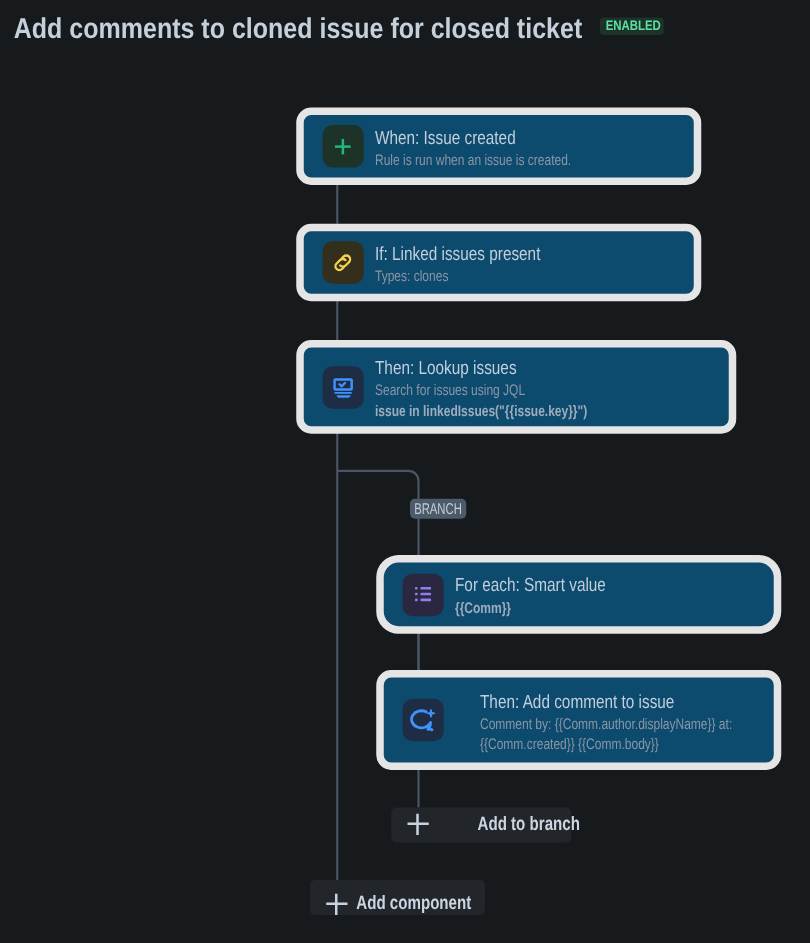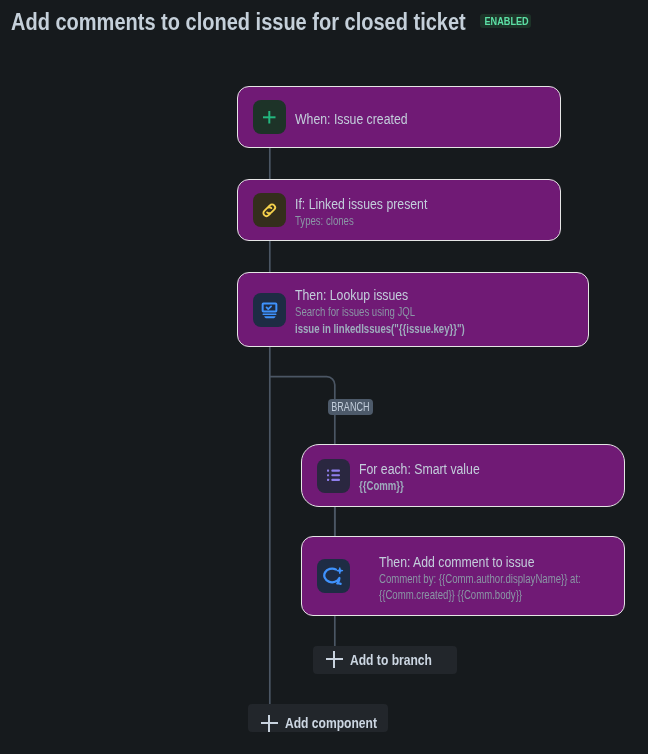--- a/index.html
+++ b/index.html
@@ -14,21 +14,21 @@
               transform:scaleX(0.870);transform-origin:left top;width:523px;}
   .badge{position:absolute;left:480px;top:14px;font-size:11px;font-weight:700;color:#5ce0a5;
          background:#1d3328;border-radius:3px;width:51px;height:14px;box-sizing:border-box;
          line-height:14px;text-align:center;}
   .badge span{display:inline-block;transform:scaleX(0.83);transform-origin:center;}
 
   
   .wires{position:absolute;left:0;top:0;width:648px;height:754px;pointer-events:none;}
 
   
-  .card{position:absolute;background:#701a75;border:1px solid #e5e5e5;
+  .card{position:absolute;background:#0c4a6e;border:6px solid #e5e5e5;
         border-radius:12px;box-sizing:border-box;display:flex;align-items:center;}
   .ic{width:33px;height:34px;border-radius:8px;display:flex;align-items:center;
       justify-content:center;flex:0 0 auto;margin-left:15px;}
   .ctext{margin-left:9px;position:relative;top:1.5px;}
   .ct-title{font-size:15.2px;color:#c3cedb;line-height:19px;white-space:nowrap;}
   .ct-sub{font-size:12.2px;color:#8a96a5;line-height:16.5px;white-space:nowrap;}
   .ct-sub.b{font-weight:700;color:#9eadbd;}
   .ct-title > span{display:inline-block;transform-origin:left center;transform:scaleX(0.808);}
   .ct-sub > span{display:inline-block;transform-origin:left center;transform:scaleX(0.788);}
 
@@ -76,20 +76,21 @@
         <div class="ic" style="background: rgb(29, 51, 40);">
           <svg width="12.5" height="12.5" viewBox="0 0 24 24" style="margin-top:1px">
             <g fill="#23b77f">
               <rect x="10.2" y="0" width="3.8" height="24"></rect>
               <rect x="0" y="10.2" width="24" height="3.8"></rect>
             </g>
           </svg>
         </div>
         <div class="ctext">
           <div class="ct-title"><span>When: Issue created</span></div>
+          <div class="ct-sub"><span>Rule is run when an issue is created.</span></div>
         </div>
       </div>
       <div class="card" style="left: 237px; top: 179px; width: 324px; height: 62px;">
         <div class="ic" style="background: rgb(52, 46, 28);">
           <svg width="20.5" height="20.5" viewBox="0 0 24 24">
             <g fill="none" stroke="#f5d14c" stroke-width="2.15" stroke-linecap="round">
               <path d="M9.5 14.5 a3.6 3.6 0 0 0 5.1 0 l3.2 -3.2 a3.6 3.6 0 1 0 -5.1 -5.1 l-1.6 1.6"></path>
               <path d="M14.5 9.5 a3.6 3.6 0 0 0 -5.1 0 l-3.2 3.2 a3.6 3.6 0 1 0 5.1 5.1 l1.6 -1.6"></path>
             </g>
           </svg>
@@ -144,21 +145,21 @@
         <div class="ctext">
           <div class="ct-title"><span>Then: Add comment to issue</span></div>
           <div class="ct-sub"><span>Comment by: {{Comm.author.displayName}} at:</span></div>
           <div class="ct-sub"><span>{{Comm.created}} {{Comm.body}}</span></div>
         </div>
       </div>
     </div>
 
   <div class="branch-pill" style="left:328px;top:399px;"><span>BRANCH</span></div>
 
-  <div class="addbtn" style="left:313px;top:645.5px;width:144px;height:28px;padding-left:13px;">
+  <div class="addbtn" style="left:313px;top:645.5px;width:144px;height:28px;padding-left:13px;gap:32px;">
     <span class="plus"></span>
     <span class="lbl">Add to branch</span>
   </div>
 
   <div class="addbtn" style="left:248px;top:703.5px;width:140px;height:28px;padding-left:13px;align-items:flex-end;">
     <span class="plus"></span>
     <span class="lbl">Add component</span>
   </div>
 
 </div>

